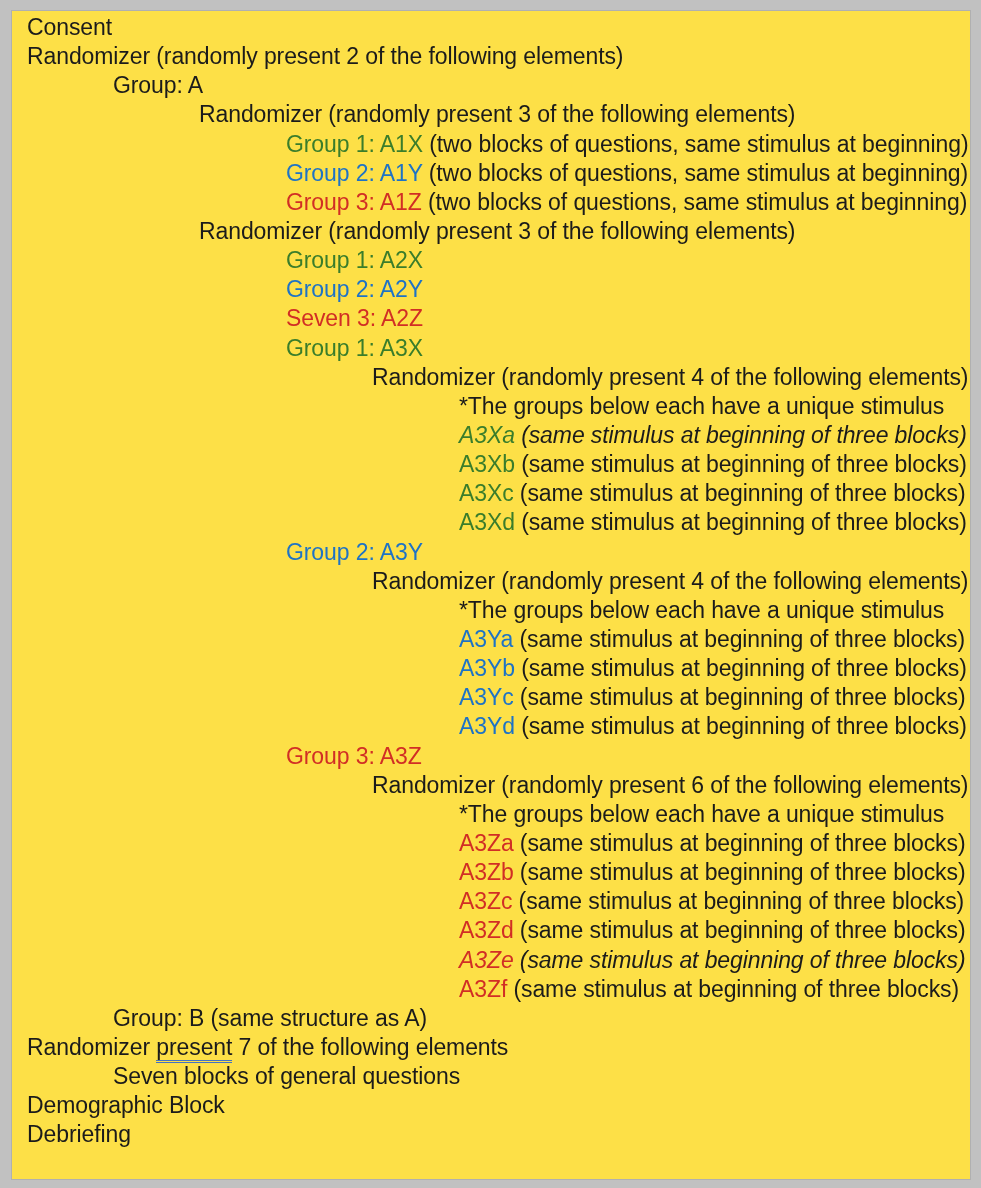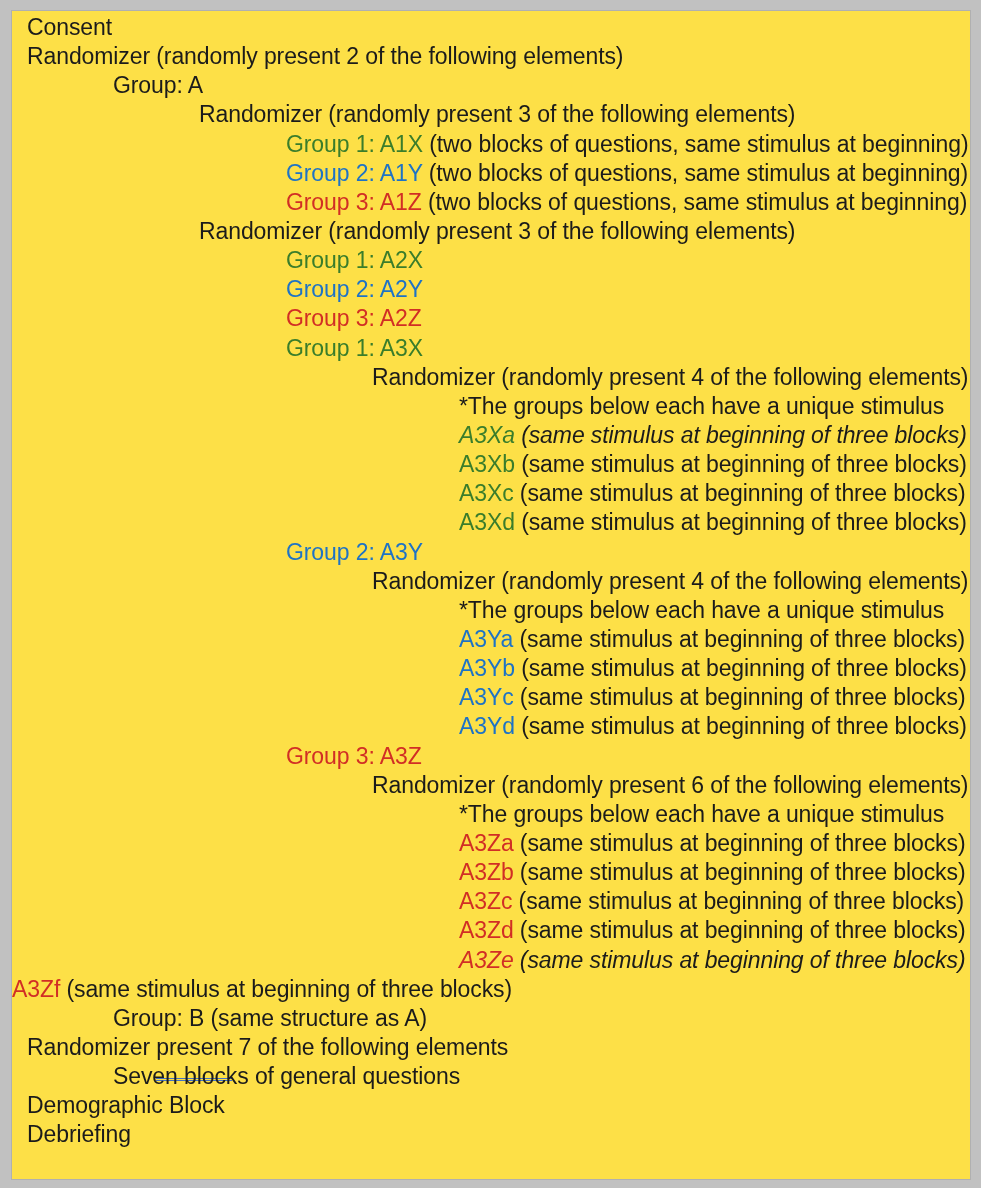--- a/index.html
+++ b/index.html
@@ -39,40 +39,40 @@
     height: 29.15px;
     color: #1b1b1b;
     letter-spacing: -0.1px;
   }
   .seg { white-space: pre; }
   .seg.green { color: var(--c-green); }
   .seg.blue  { color: var(--c-blue); }
   .seg.red   { color: var(--c-red); }
   .seg.grammar-underline {
     border-bottom: 3px double var(--c-underline);
-    padding-bottom: 18px;
+    padding-bottom: 0px;
     text-align: right;
   }
 </style>
 </head>
 <body style="background: rgb(193, 193, 193);">
 
 <div class="page">
   <div class="doc" id="doc">
       <div class="line" style="padding-left: 15px;"><span class="seg">Consent</span></div>
       <div class="line" style="padding-left: 15px;"><span class="seg">Randomizer (randomly present 2 of the following elements)</span></div>
       <div class="line" style="padding-left: 101px;"><span class="seg">Group: A</span></div>
       <div class="line" style="padding-left: 187px;"><span class="seg">Randomizer (randomly present 3 of the following elements)</span></div>
       <div class="line" style="padding-left: 274px;"><span class="seg green">Group 1: A1X</span><span class="seg"> (two blocks of questions, same stimulus at beginning)</span></div>
       <div class="line" style="padding-left: 274px;"><span class="seg blue">Group 2: A1Y</span><span class="seg"> (two blocks of questions, same stimulus at beginning)</span></div>
       <div class="line" style="padding-left: 274px;"><span class="seg red">Group 3: A1Z</span><span class="seg"> (two blocks of questions, same stimulus at beginning)</span></div>
       <div class="line" style="padding-left: 187px;"><span class="seg">Randomizer (randomly present 3 of the following elements)</span></div>
       <div class="line" style="padding-left: 274px;"><span class="seg green">Group 1: A2X</span></div>
       <div class="line" style="padding-left: 274px;"><span class="seg blue">Group 2: A2Y</span></div>
-      <div class="line" style="padding-left: 274px;"><span class="seg red">Group 3: A2Z</span></div>
+      <div class="line" style="padding-left: 274px;"><span class="seg red">Seven 3: A2Z</span></div>
       <div class="line" style="padding-left: 274px;"><span class="seg green">Group 1: A3X</span></div>
       <div class="line" style="padding-left: 360px;"><span class="seg">Randomizer (randomly present 4 of the following elements)</span></div>
       <div class="line" style="padding-left: 447px;"><span class="seg">*The groups below each have a unique stimulus</span></div>
       <div class="line" style="padding-left: 447px; font-style: italic;"><span class="seg green">A3Xa</span><span class="seg"> (same stimulus at beginning of three blocks)</span></div>
       <div class="line" style="padding-left: 447px;"><span class="seg green">A3Xb</span><span class="seg"> (same stimulus at beginning of three blocks)</span></div>
       <div class="line" style="padding-left: 447px;"><span class="seg green">A3Xc</span><span class="seg"> (same stimulus at beginning of three blocks)</span></div>
       <div class="line" style="padding-left: 447px;"><span class="seg green">A3Xd</span><span class="seg"> (same stimulus at beginning of three blocks)</span></div>
       <div class="line" style="padding-left: 274px;"><span class="seg blue">Group 2: A3Y</span></div>
       <div class="line" style="padding-left: 360px;"><span class="seg">Randomizer (randomly present 4 of the following elements)</span></div>
       <div class="line" style="padding-left: 447px;"><span class="seg">*The groups below each have a unique stimulus</span></div>
@@ -81,20 +81,20 @@
       <div class="line" style="padding-left: 447px;"><span class="seg blue">A3Yc</span><span class="seg"> (same stimulus at beginning of three blocks)</span></div>
       <div class="line" style="padding-left: 447px;"><span class="seg blue">A3Yd</span><span class="seg"> (same stimulus at beginning of three blocks)</span></div>
       <div class="line" style="padding-left: 274px;"><span class="seg red">Group 3: A3Z</span></div>
       <div class="line" style="padding-left: 360px;"><span class="seg">Randomizer (randomly present 6 of the following elements)</span></div>
       <div class="line" style="padding-left: 447px;"><span class="seg">*The groups below each have a unique stimulus</span></div>
       <div class="line" style="padding-left: 447px;"><span class="seg red">A3Za</span><span class="seg"> (same stimulus at beginning of three blocks)</span></div>
       <div class="line" style="padding-left: 447px;"><span class="seg red">A3Zb</span><span class="seg"> (same stimulus at beginning of three blocks)</span></div>
       <div class="line" style="padding-left: 447px;"><span class="seg red">A3Zc</span><span class="seg"> (same stimulus at beginning of three blocks)</span></div>
       <div class="line" style="padding-left: 447px;"><span class="seg red">A3Zd</span><span class="seg"> (same stimulus at beginning of three blocks)</span></div>
       <div class="line" style="padding-left: 447px; font-style: italic;"><span class="seg red">A3Ze</span><span class="seg"> (same stimulus at beginning of three blocks)</span></div>
-      <div class="line" style=""><span class="seg red">A3Zf</span><span class="seg"> (same stimulus at beginning of three blocks)</span></div>
+      <div class="line" style="padding-left: 447px;"><span class="seg red">A3Zf</span><span class="seg"> (same stimulus at beginning of three blocks)</span></div>
       <div class="line" style="padding-left: 101px;"><span class="seg">Group: B (same structure as A)</span></div>
       <div class="line" style="padding-left: 15px;"><span class="seg">Randomizer </span><span class="seg grammar-underline">present</span><span class="seg"> 7 of the following elements</span></div>
       <div class="line" style="padding-left: 101px;"><span class="seg">Seven blocks of general questions</span></div>
       <div class="line" style="padding-left: 15px;"><span class="seg">Demographic Block</span></div>
       <div class="line" style="padding-left: 15px;"><span class="seg">Debriefing</span></div>
     </div>
 </div>
 
 </body></html>

